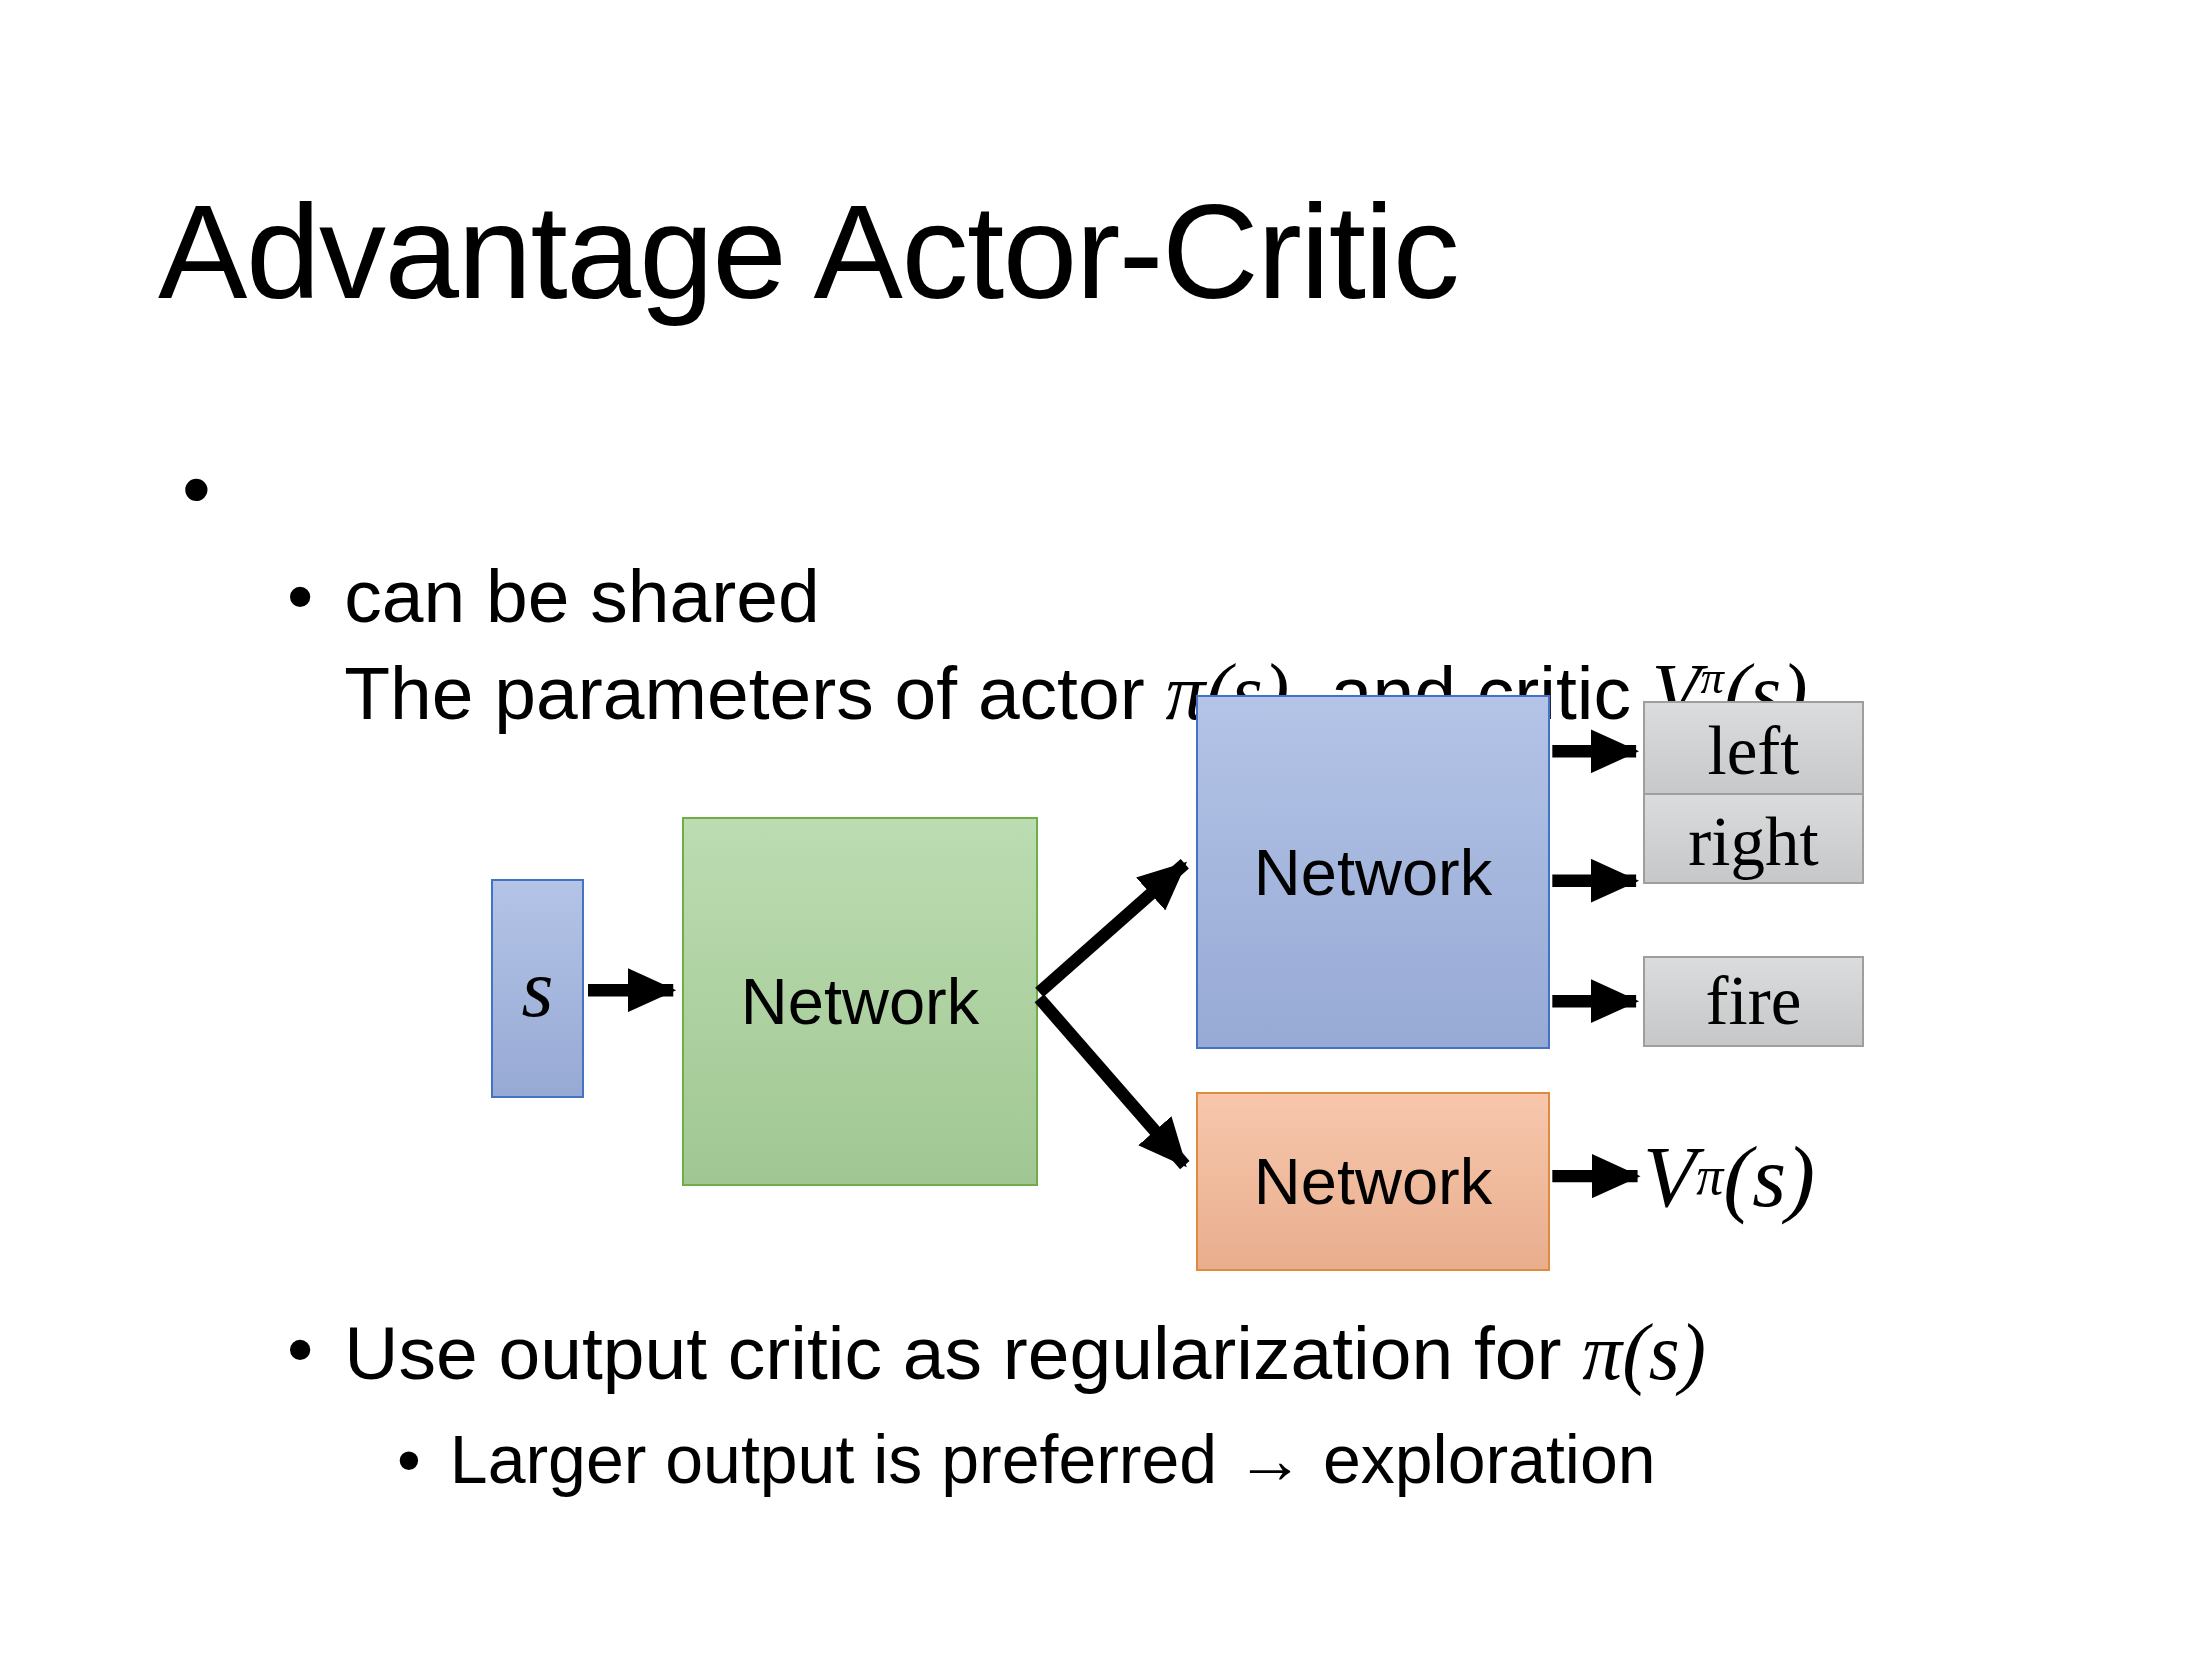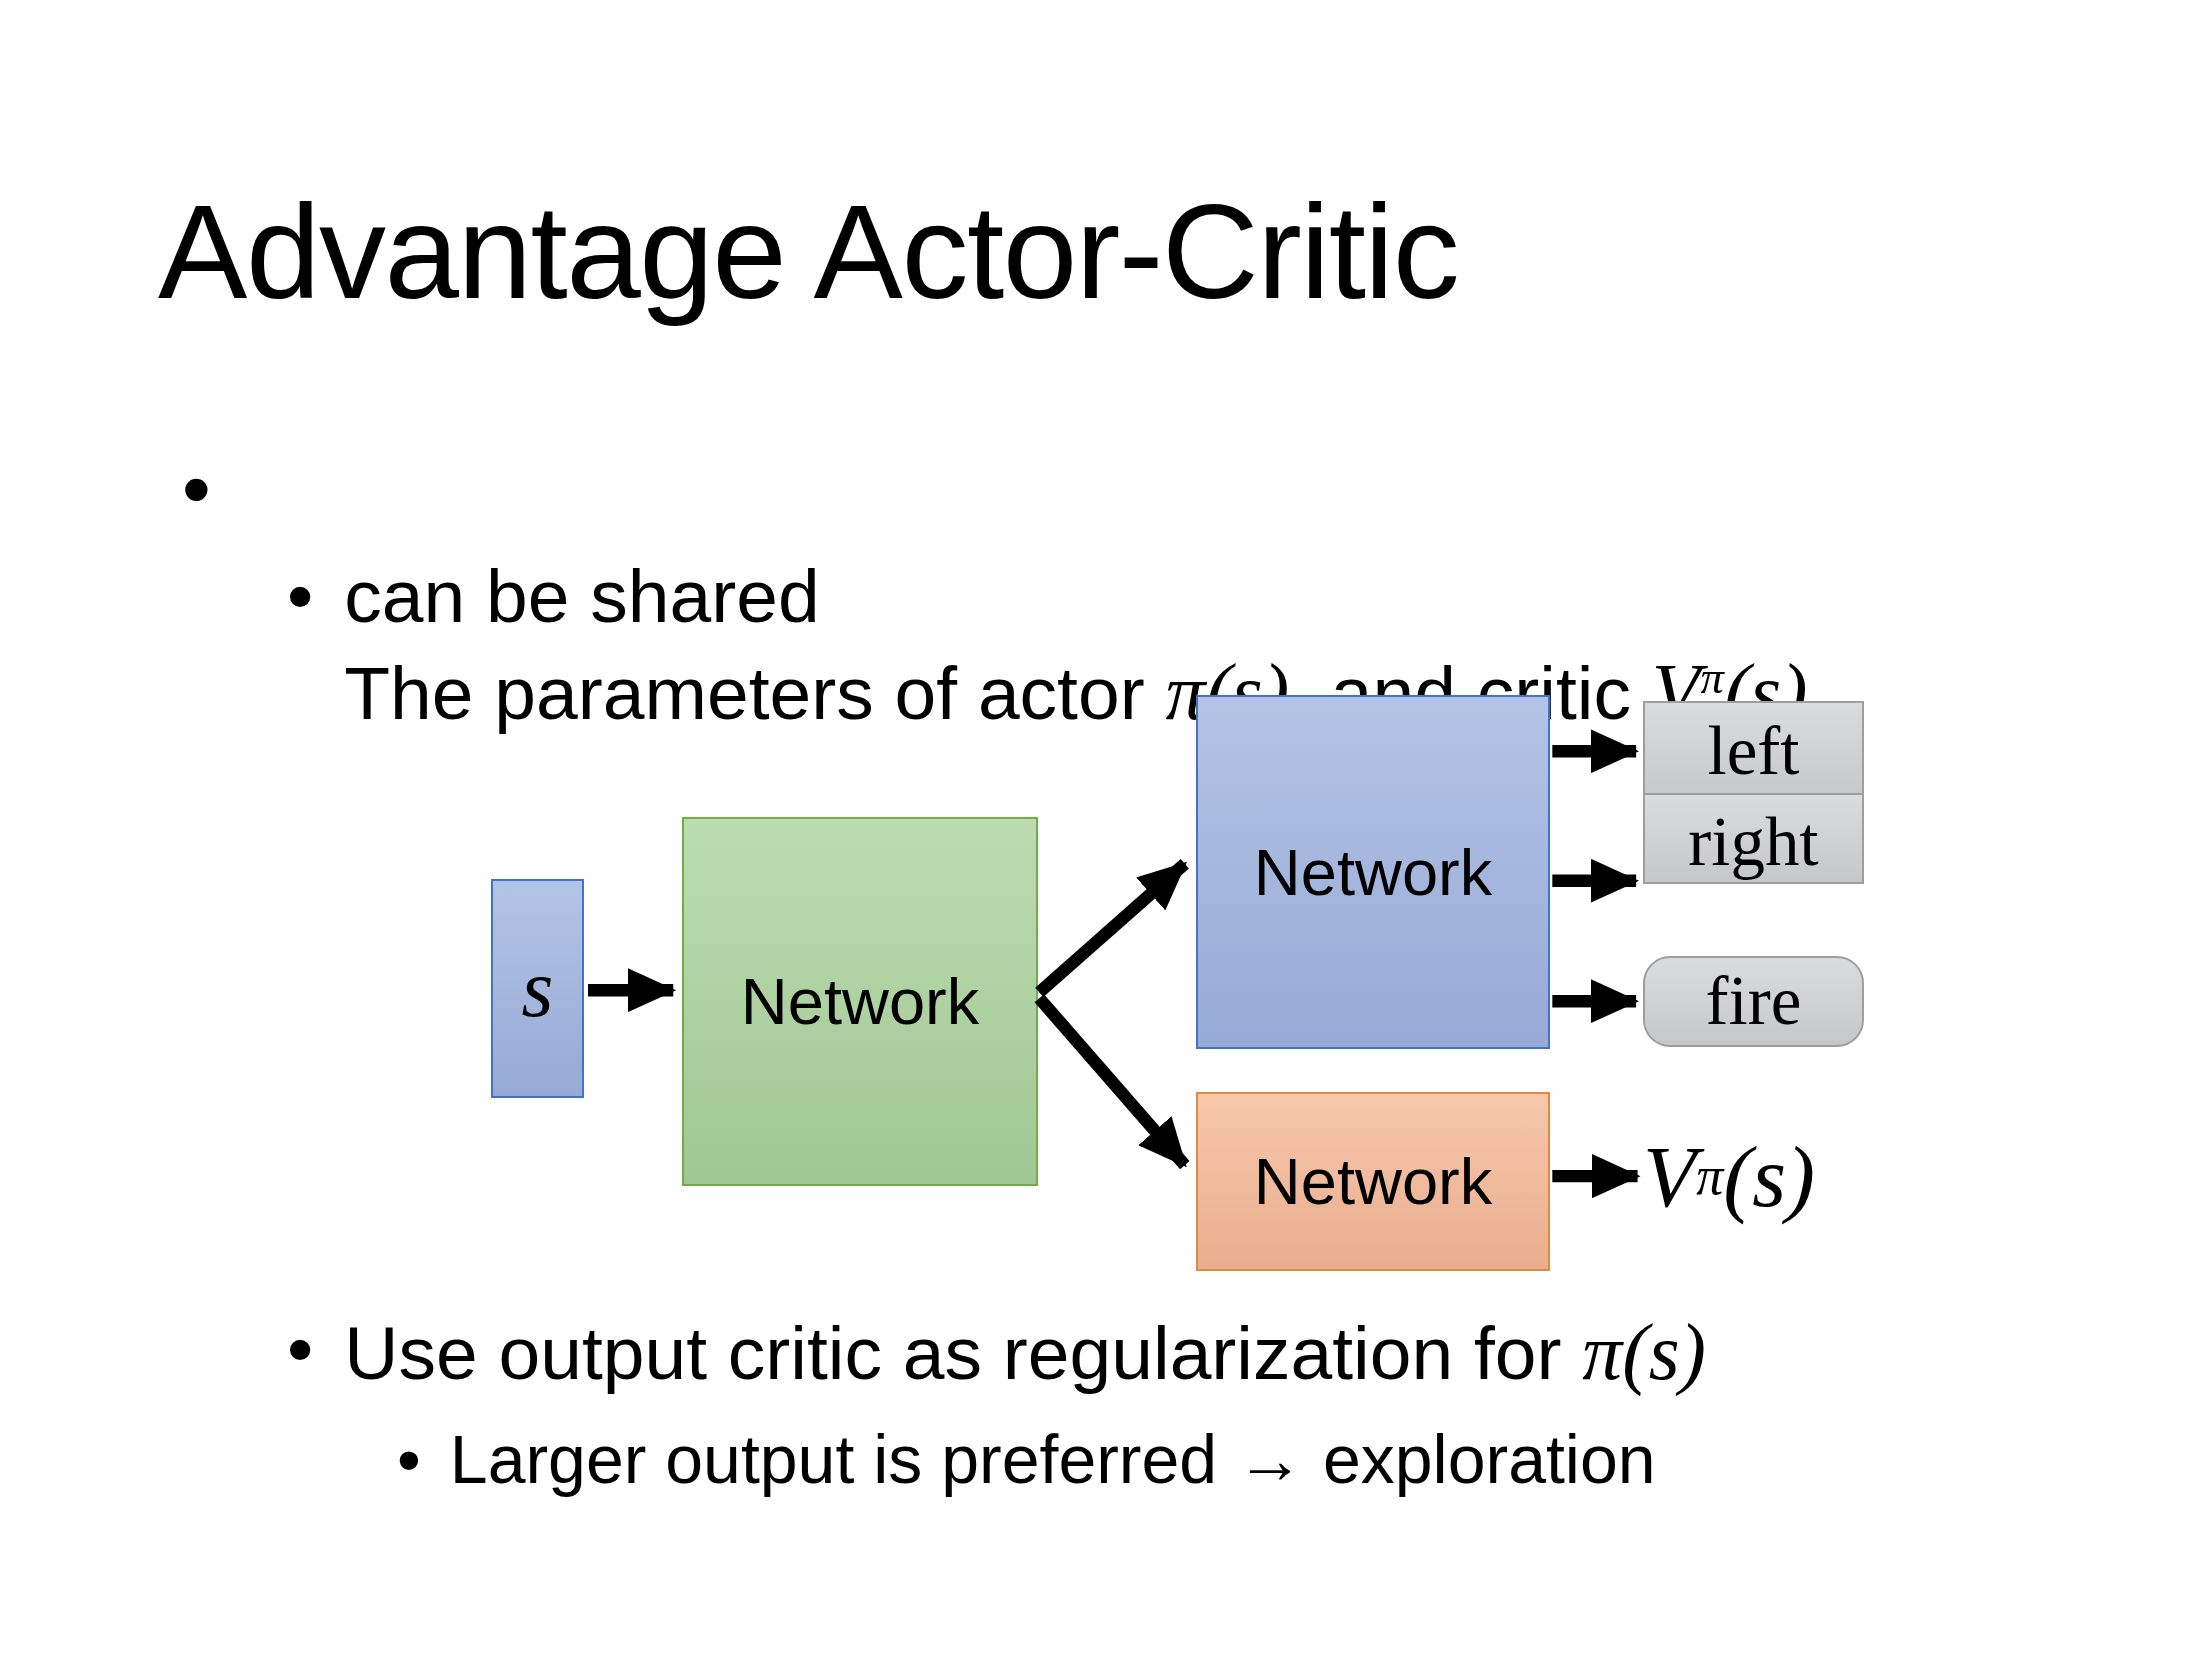--- a/index.html
+++ b/index.html
@@ -95,21 +95,21 @@
   </div>
 
   <div class="box action-box" id="action-left" style="background-color: rgb(208, 210, 211); border-color: rgb(158, 158, 158);">
     <span class="box-label">left</span>
   </div>
 
   <div class="box action-box" id="action-right" style="background-color: rgb(208, 210, 211); border-color: rgb(158, 158, 158);">
     <span class="box-label">right</span>
   </div>
 
-  <div class="box action-box" id="action-fire" style="background-color: rgb(208, 210, 211); border-color: rgb(158, 158, 158); border-radius: 27px;">
+  <div class="box action-box" id="action-fire" style="background-color: rgb(208, 210, 211); border-color: rgb(158, 158, 158);">
     <span class="box-label">fire</span>
   </div>
 
   <div class="value-output">
     <span>V</span>
       <span class="sup">π</span>
       <span>(s)</span>
   </div>
 
   <svg class="arrows" viewBox="0 0 3000 2250">

